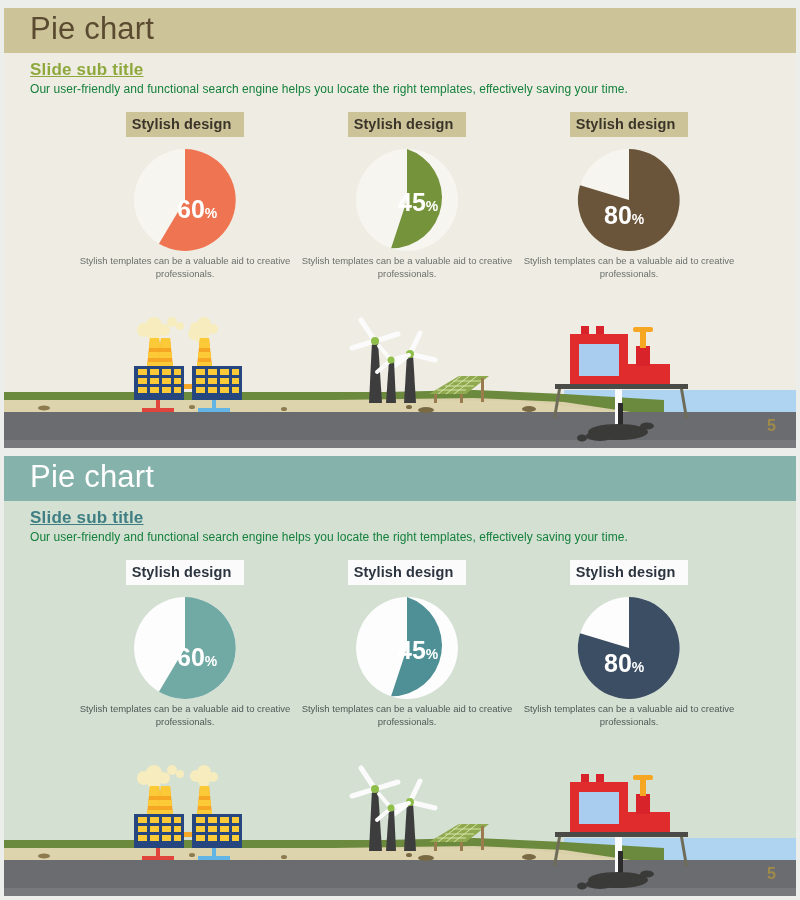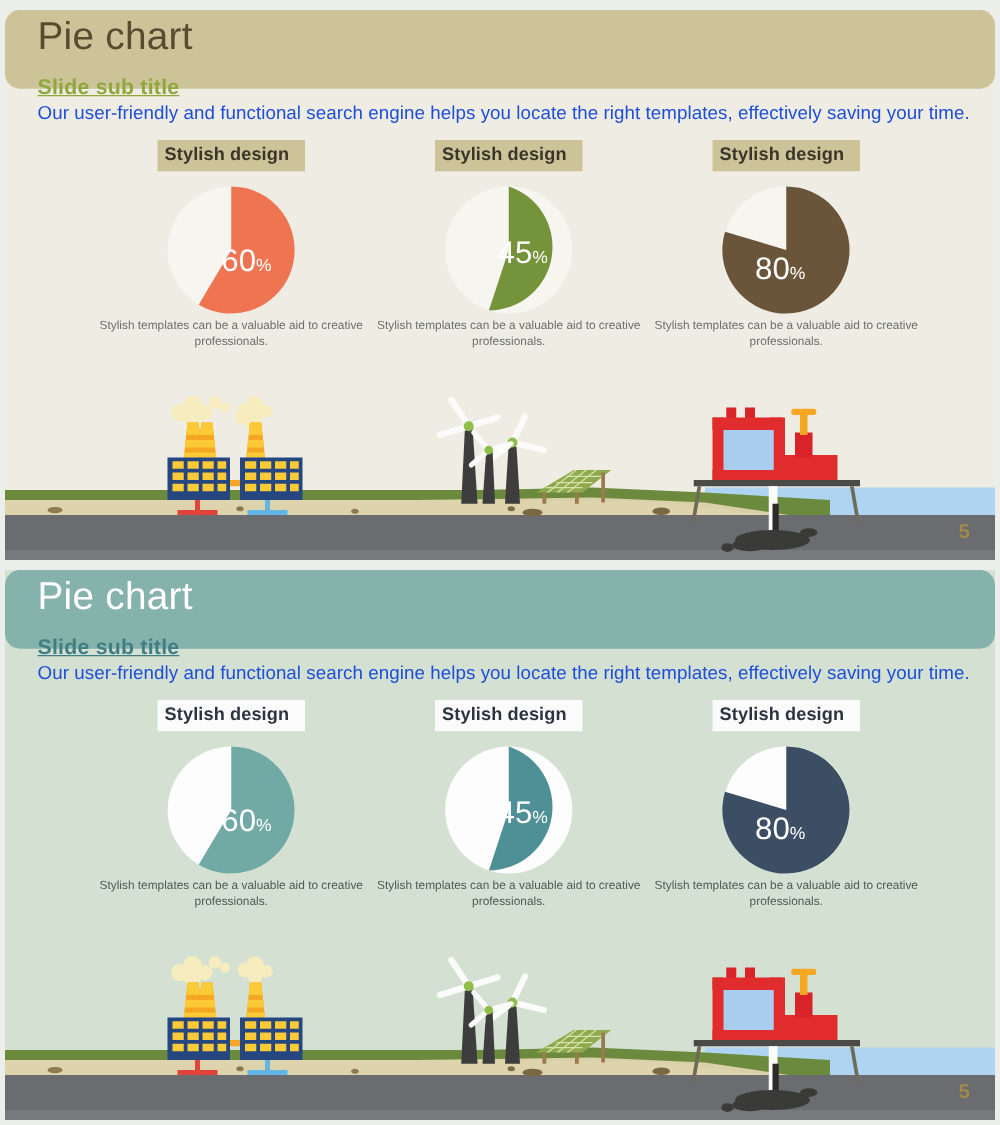--- a/index.html
+++ b/index.html
@@ -25,40 +25,40 @@
   .frame-top, .frame-mid, .frame-bot {
     position: absolute; left: 0; width: 800px; background: #eceeec;
   }
   .frame-top { top: 0;   height: 8px; }
   .frame-mid { top: 448px; height: 8px; }
   .frame-bot { top: 896px; height: 4px; }
   .frame-l { position:absolute; top:0; left:0; width:4px; height:900px; background:#eceeec; }
   .frame-r { position:absolute; top:0; right:0; width:4px; height:900px; background:#eceeec; }
 
   
-  .hdr { position: absolute; left: 0; top: 0; width: 792px; height: 63px; border-radius: 12px; }
+  .hdr { position: absolute; left: 0; top: 0; width: 792px; height: 45px; }
   .one .hdr { background: #ccc399; }
   .two .hdr { background: #86b2ac; }
   .hdr-title {
     position: absolute; left: 26px; top: 3px;
     font-size: 31px; letter-spacing: .2px;
   }
   .one .hdr-title { color: #5a4a30; }
   .two .hdr-title { color: #ffffff; }
 
   .subtitle {
     position: absolute; left: 26px; top: 52px;
     font-size: 17px; font-weight: bold; letter-spacing:.2px;text-decoration:underline;
   }
   .one .subtitle { color: #8fa83d; }
   .two .subtitle { color: #3f7f84; }
 
   .lede {
     position: absolute; left: 26px; top: 74px;
-    font-size: 15px; color: #1d4ed8; letter-spacing: .05px;
+    font-size: 12px; color: #15803d; letter-spacing: .05px;
   }
 
   
   .cols { position: absolute; left: 0; top: 104px; width: 792px; height: 190px; }
   .col { position: absolute; top: 0; width: 230px; text-align: center; }
   .col.c1 { left: 66px; }
   .col.c2 { left: 288px; }
   .col.c3 { left: 510px; }
 
   .chip {
@@ -69,21 +69,21 @@
   .one .chip { background: #ccc399; color: #3a3429; }
   .two .chip { background: #fbfbfb; color: #2c3440; }
 
   .pie-wrap { position: relative; width: 106px; height: 106px; margin: 10px auto 0 auto; }
   .pie-svg { display:block; width:106px; height:106px; }
   .pie-label {
     position: absolute; left: 0; right: 0; top: 0; bottom: 0;
     pointer-events: none;
   }
   .pie-num {
-    position: absolute; color: #ffffff; font-weight: normal; line-height: 1;
+    position: absolute; color: #ffffff; font-weight: bold; line-height: 1;
     white-space: nowrap;
   }
   .pie-num .big { font-size: 25px; }
   .pie-num .pct { font-size: 14px; }
 
   .cap {
     margin-top: 2px; font-size: 9.5px; color: #6b6f6b; line-height: 1.35;
   }
   .two .cap { color: #4e5a57; }
 

